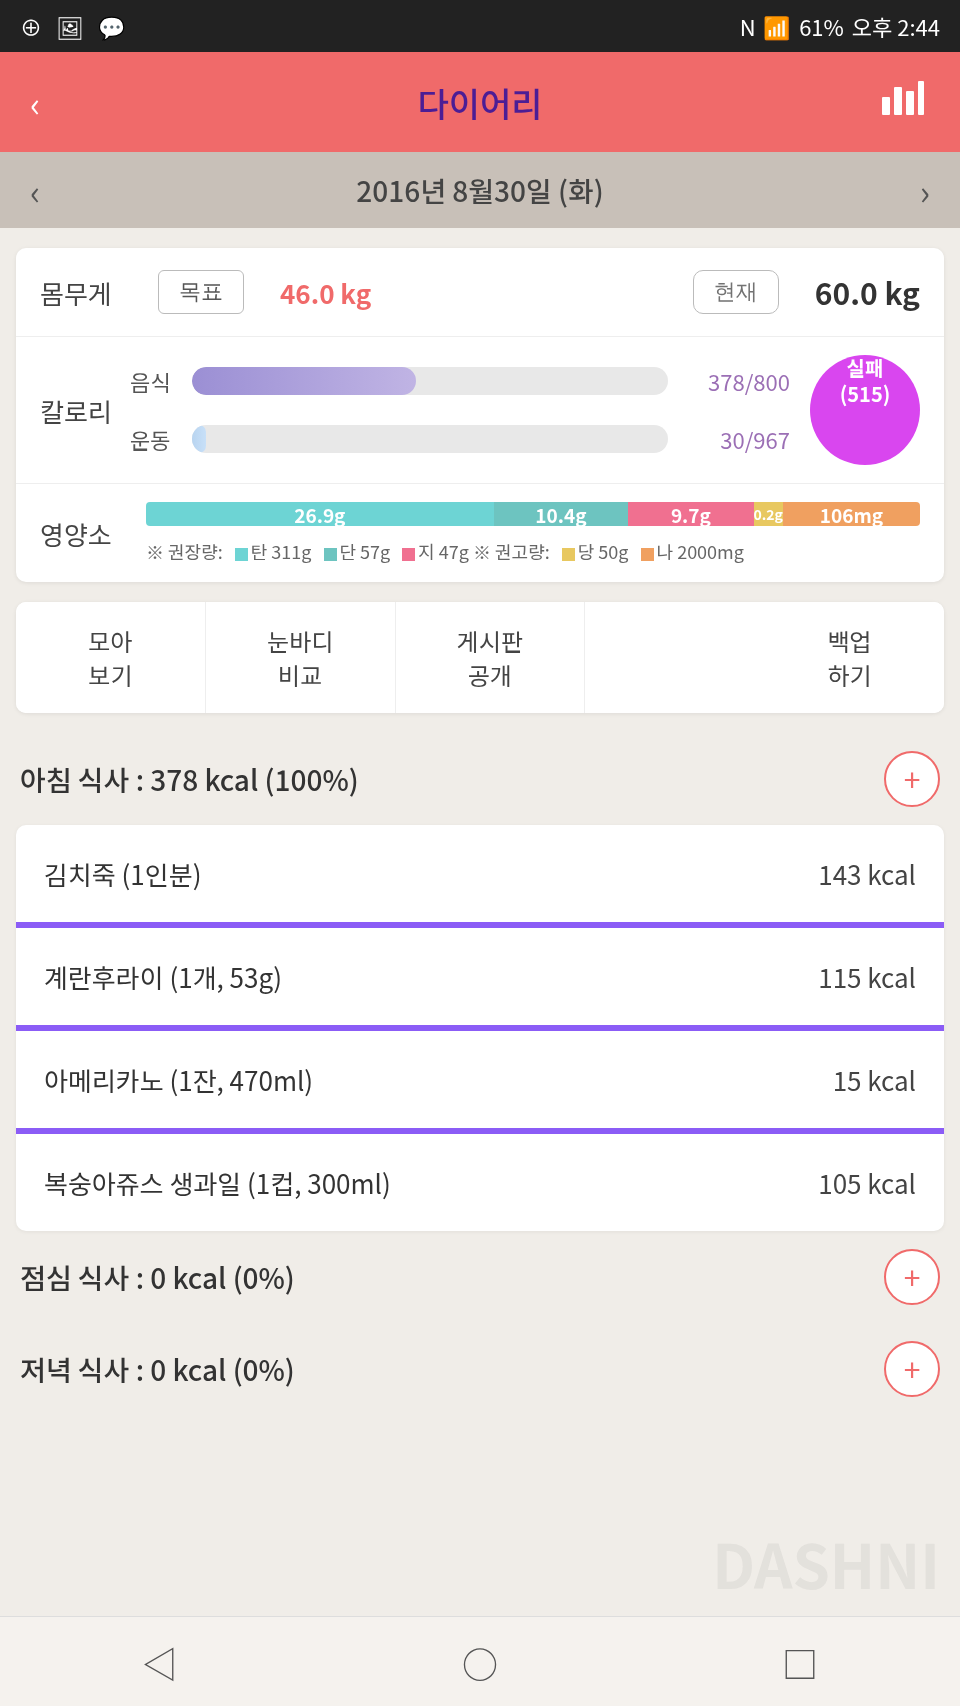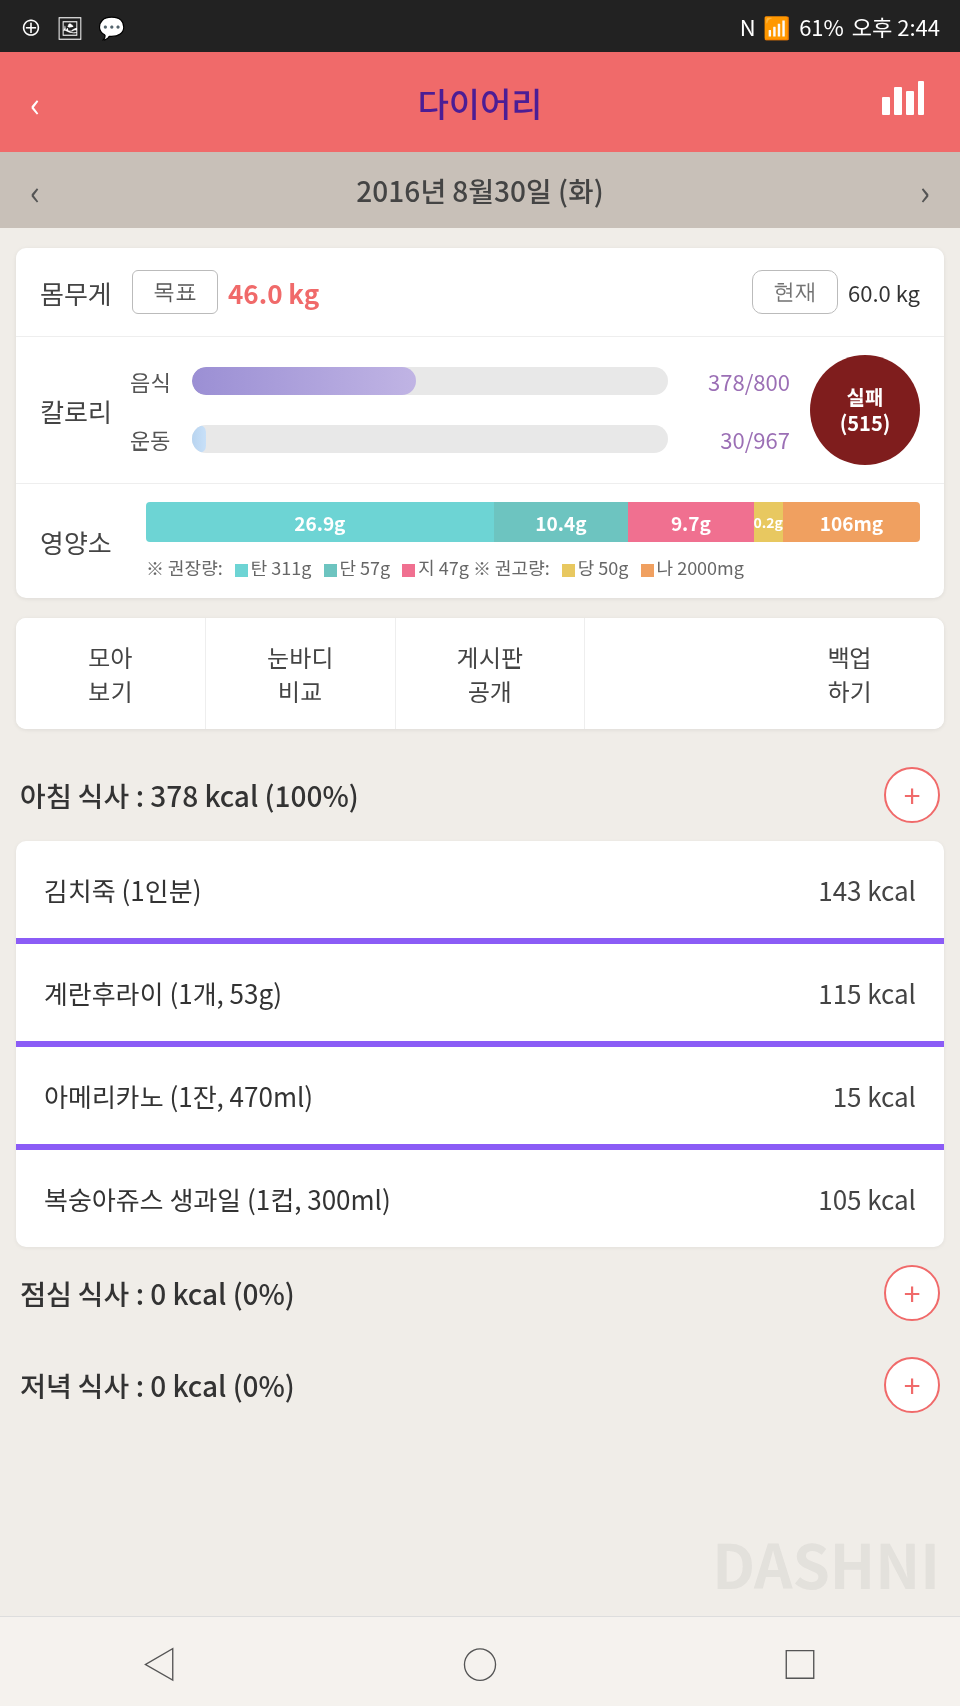--- a/index.html
+++ b/index.html
@@ -76,21 +76,21 @@
       overflow: hidden;
       box-shadow: 0 1px 4px rgba(0,0,0,0.08);
     }
 
     
     .weight-row {
       display: flex;
       align-items: center;
       border-bottom: 1px solid #eee;
       padding: 22px 24px;
-      gap: 2px;
+      gap: 28px;
     }
     .row-label {
       font-size: 26px;
       color: #444;
       min-width: 90px;
     }
     .weight-goal-btn {
       border: 1.5px solid #bbb;
       border-radius: 6px;
       padding: 6px 20px;
@@ -109,24 +109,24 @@
       border: 1.5px solid #bbb;
       border-radius: 10px;
       padding: 6px 20px;
       font-size: 22px;
       color: #737373;
       background: #fff;
       cursor: pointer;
       margin-left: auto;
     }
     .weight-current-value {
-      font-size: 22px;
+      font-size: 30px;
       color: #333;
       margin-left: 8px;
-      font-weight: 400;
+      font-weight: 700;
     }
 
     
     .calorie-row {
       display: flex;
       align-items: center;
       border-bottom: 1px solid #eee;
       padding: 18px 24px;
     }
     .calorie-content {
@@ -164,40 +164,39 @@
     }
     .calorie-nums {
       font-size: 22px;
       color: #9b6fb5;
       min-width: 110px;
       text-align: right;
     }
     .calorie-circle {
       width: 110px;
       height: 110px;
-      background: #7f1d1d;
+      background: #d946ef;
       border-radius: 50%;
       display: flex;
       flex-direction: column;
       align-items: center;
-      justify-content: center;
       color: #fff;
       font-size: 20px;
       margin-left: 20px;
       font-weight: bold;
       line-height: 1.3;
     }
 
     
     .nutrition-row {
       padding: 18px 24px;
     }
     .nutrition-bars {
       display: flex;
-      height: 40px;
+      height: 24px;
       border-radius: 4px;
       overflow: hidden;
       margin-bottom: 12px;
     }
     .nut-bar {
       display: flex;
       align-items: center;
       justify-content: center;
       font-size: 19px;
       color: #fff;

